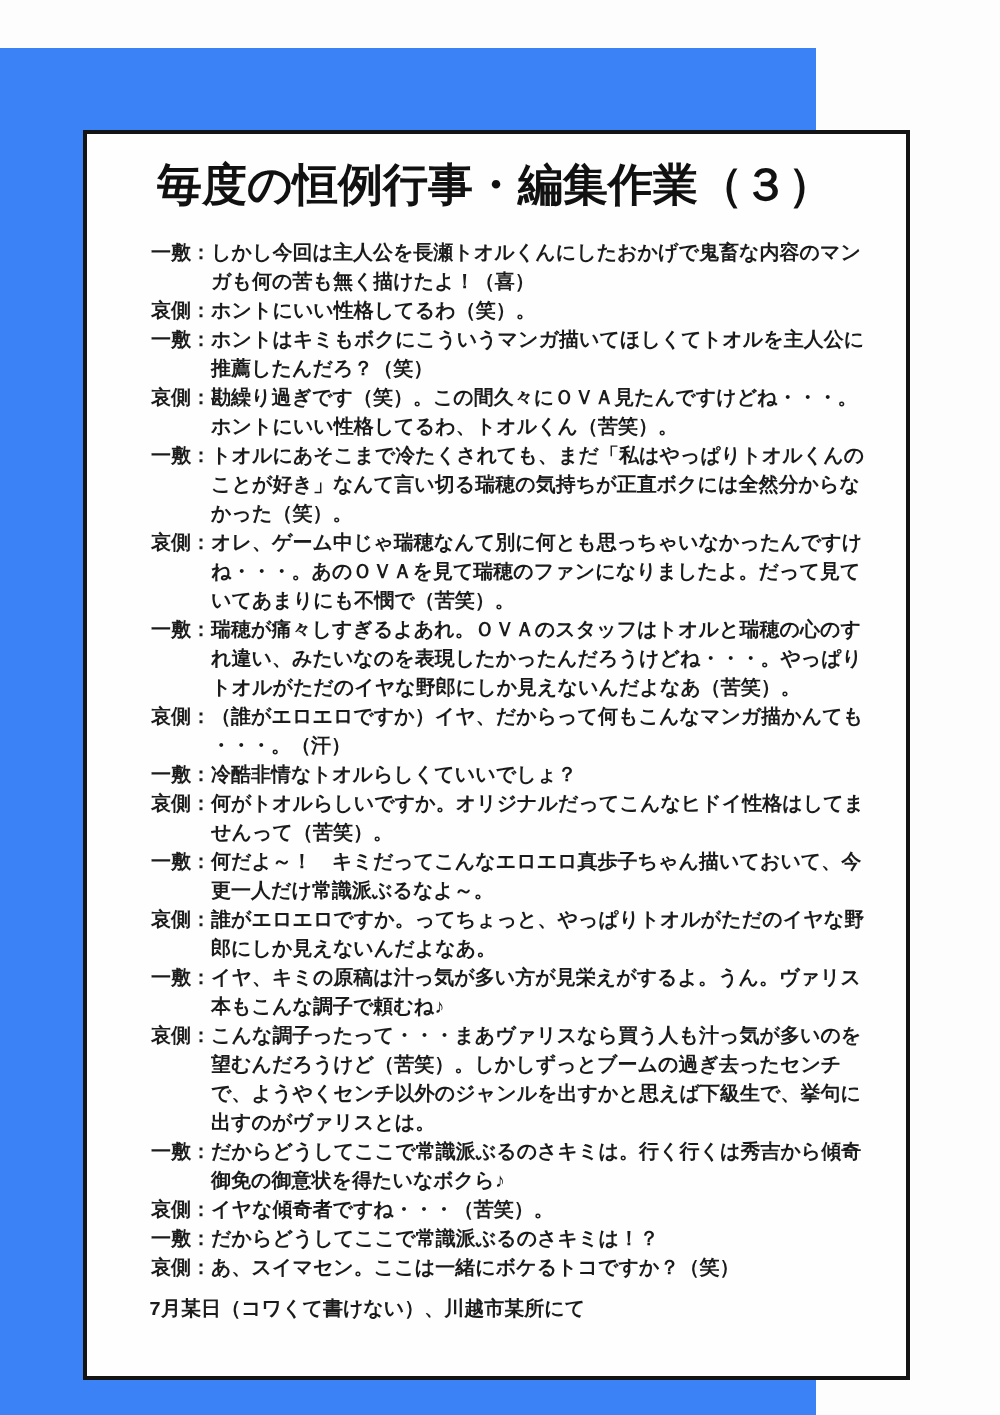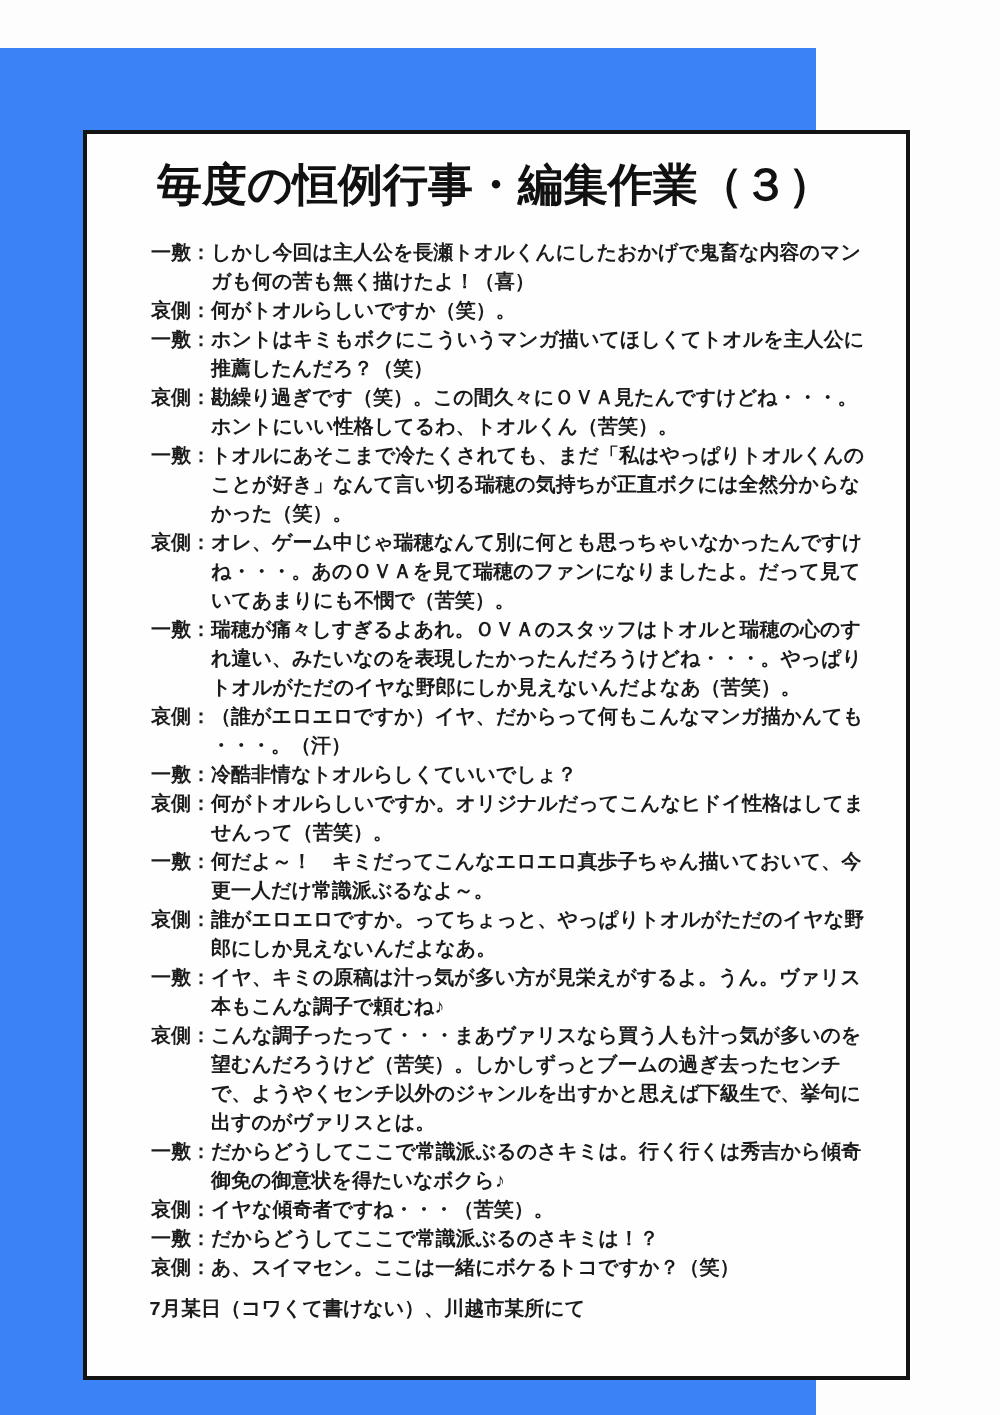--- a/index.html
+++ b/index.html
@@ -102,21 +102,21 @@
 
     <div class="dialogue body-text">
 
         <p class="entry">
           <span class="label"><span>一敷</span><span>：</span></span>
           <span class="txt">しかし今回は主人公を長瀬トオルくんにしたおかげで鬼畜な内容のマンガも何の苦も無く描けたよ！（喜）</span>
         </p>
 
         <p class="entry">
           <span class="label"><span>哀側</span><span>：</span></span>
-          <span class="txt">何がトオルらしいですか（笑）。</span>
+          <span class="txt">ホントにいい性格してるわ（笑）。</span>
         </p>
 
         <p class="entry">
           <span class="label"><span>一敷</span><span>：</span></span>
           <span class="txt">ホントはキミもボクにこういうマンガ描いてほしくてトオルを主人公に推薦したんだろ？（笑）</span>
         </p>
 
         <p class="entry">
           <span class="label"><span>哀側</span><span>：</span></span>
           <span class="txt">勘繰り過ぎです（笑）。この間久々にＯＶＡ見たんですけどね・・・。ホントにいい性格してるわ、トオルくん（苦笑）。</span>

